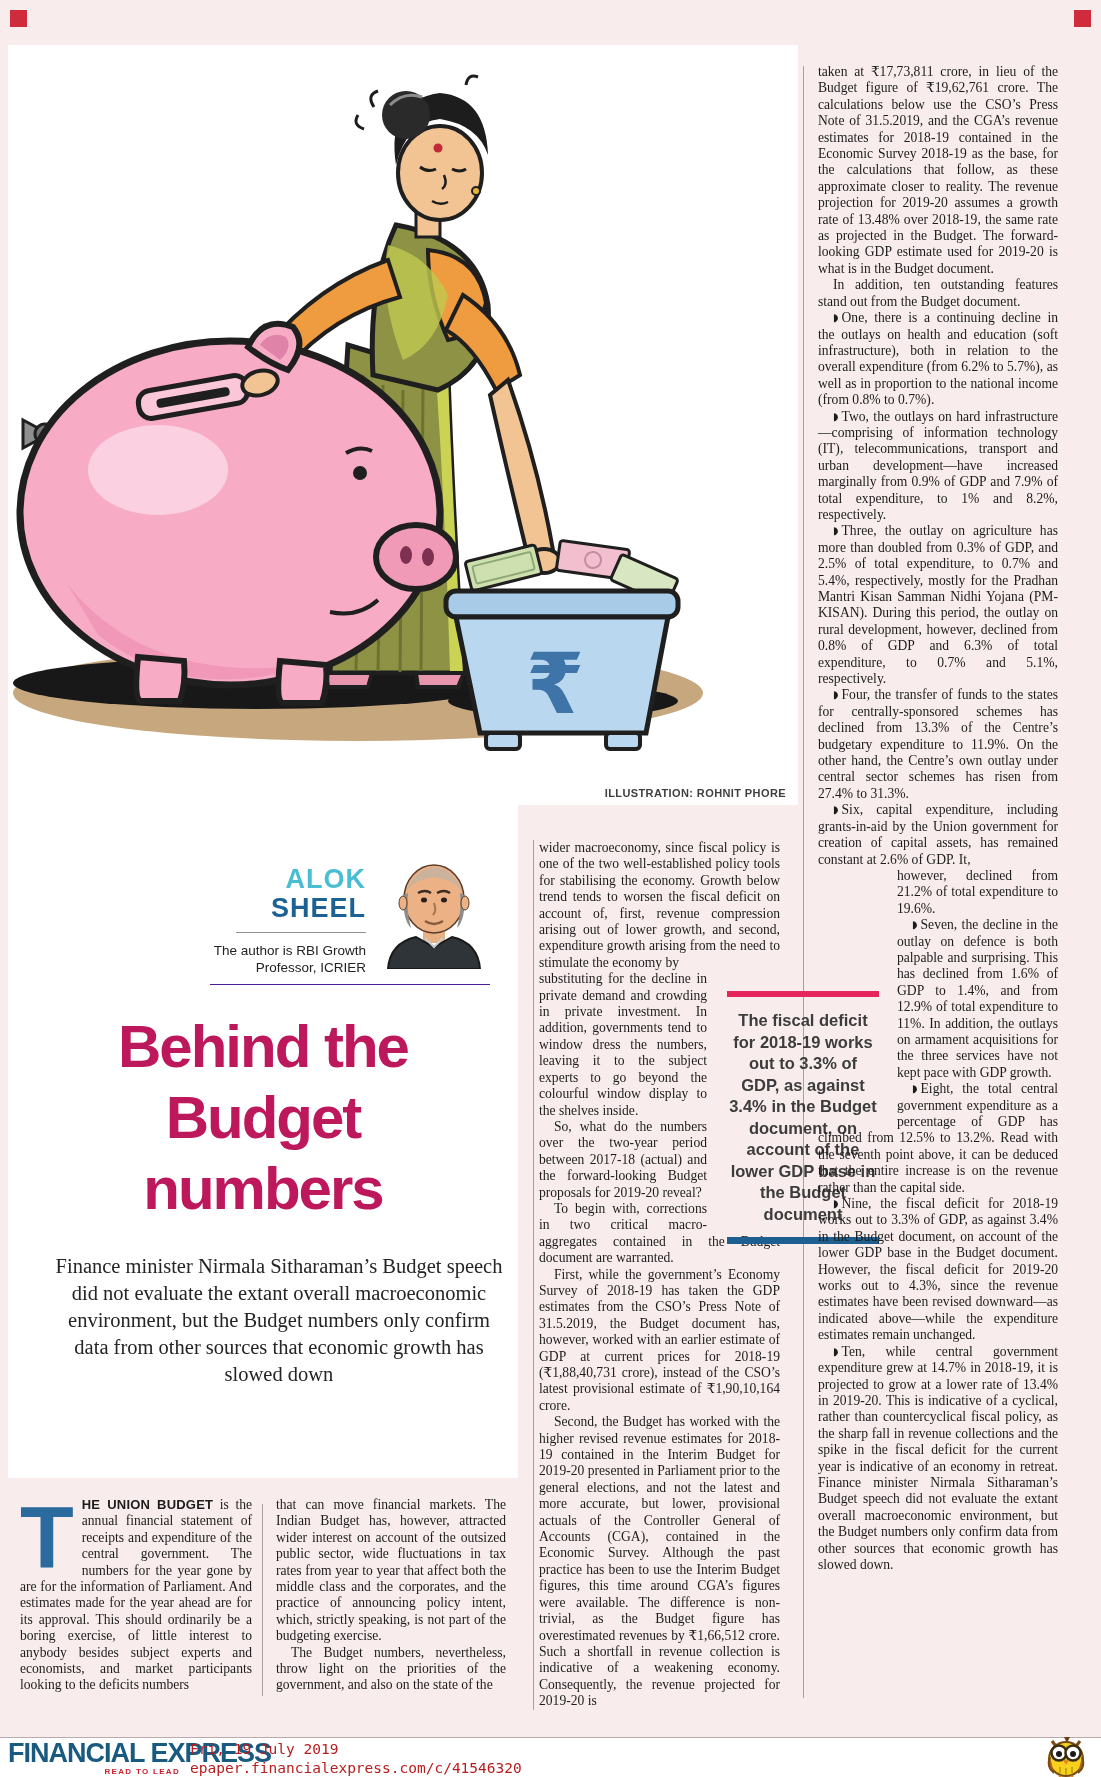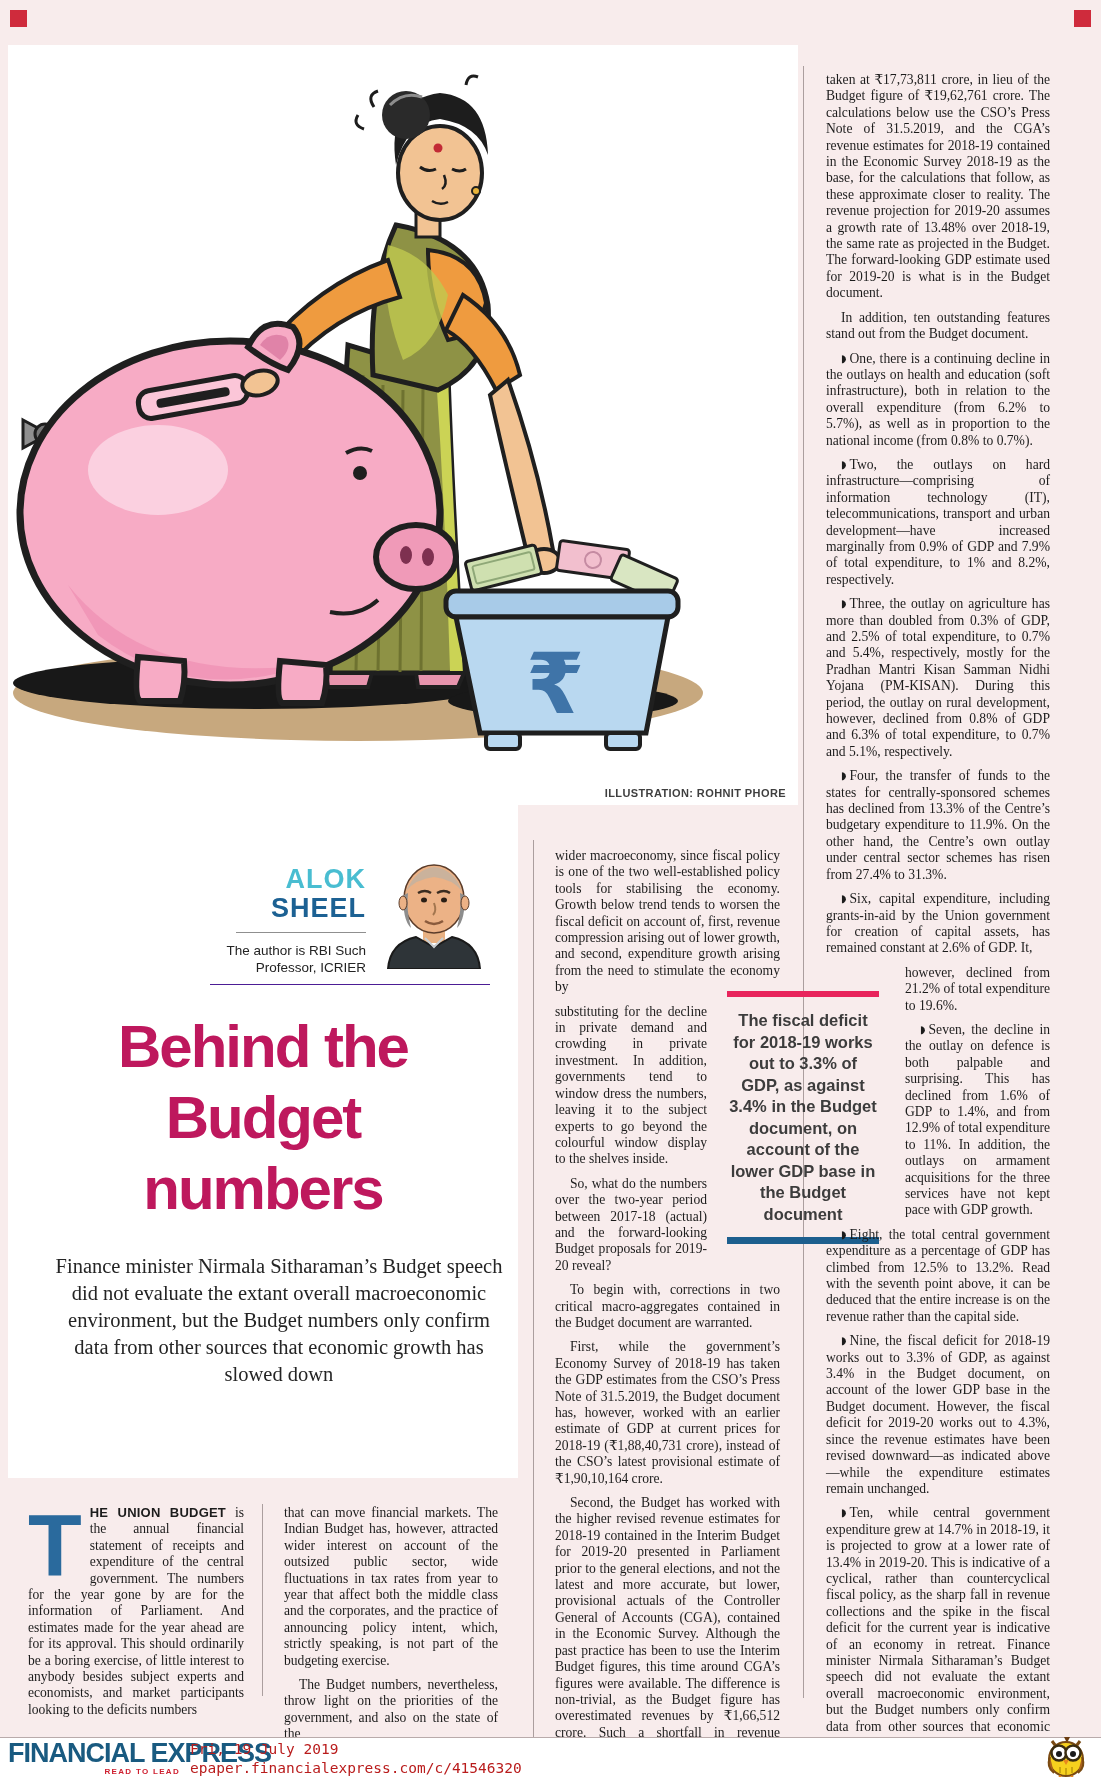--- a/index.html
+++ b/index.html
@@ -28,24 +28,24 @@
   .author-rule{border-bottom:1px solid #8f8f8f;margin:9px 0 9px 26px;}
   .author-bio{font-family:"Liberation Sans",sans-serif;font-size:13.5px;line-height:17px;color:#232323;}
   .author-photo{width:112px;height:118px;}
   .headline{position:absolute;left:0;top:206px;width:100%;margin:0;text-align:center;
             font-family:"Liberation Sans","DejaVu Sans",sans-serif;font-weight:700;
             font-size:60px;line-height:71px;letter-spacing:-2px;color:#be185d;}
   .standfirst{position:absolute;left:30px;top:432px;width:450px;margin:16px;text-align:center;
               font-size:20.5px;line-height:27px;color:#242424;}
 
   
-  .para{margin:8px;font-size:13.6px;line-height:16.4px;text-align:justify;text-indent:15px;}
+  .para{margin:0;font-size:13.6px;line-height:16.4px;text-align:justify;text-indent:15px;}
   .no-indent{text-indent:0;}
   .blt{font-family:"DejaVu Sans",sans-serif;font-size:10.5px;margin-right:3px;position:relative;top:-1px;}
-  .mid-col{position:absolute;left:533px;top:840px;width:241px;padding-left:13px;
+  .mid-col{position:absolute;left:533px;top:840px;width:241px;padding-left:5px;
            border-left:1px solid #ab9e9e;min-height:856px;}
   .right-col{position:absolute;left:818px;top:64px;width:240px;}
   .fl-r{float:right;width:73px;height:256px;}
   .fl-l{float:left;width:79px;height:258px;}
 
   
   .pull-quote{position:absolute;left:727px;top:991px;width:152px;}
   .pq-bar-top{height:6px;background:#e8245c;}
   .pq-text{padding:13px 1px 12px;font-family:"Liberation Sans",sans-serif;font-weight:700;
            font-size:16.5px;line-height:21.5px;text-align:center;color:#3c3c3c;}
@@ -160,21 +160,21 @@
 
   <div class="vrule-main"></div>
 
   <section class="left-white">
     <div class="author-box">
       <div class="author-meta">
         <div class="author-first">ALOK</div>
         <div class="author-last">SHEEL</div>
         <div class="author-rule"></div>
         <div class="author-bio">
-          <span>The author is RBI Such</span><br>
+          <span>The author is RBI Growth</span><br>
           <span>Professor, ICRIER</span>
         </div>
       </div>
       <div class="author-photo">
         <svg width="112" height="118" viewBox="0 0 112 118">
           <rect width="112" height="118" fill="#ffffff"></rect>
           <rect x="45" y="76" width="22" height="16" fill="#e8b183"></rect>
           <path d="M10,118 Q12,92 38,86 L56,96 L74,86 Q100,92 102,118 Z" fill="#2e3438" stroke="#1a1a1a" stroke-width="2"></path>
           <path d="M47,87 L56,96 L65,87" fill="none" stroke="#c9ced2" stroke-width="2"></path>
           <ellipse cx="56" cy="48" rx="30" ry="34" fill="#ecb286" stroke="#5a3c2a" stroke-width="1.5"></ellipse>

